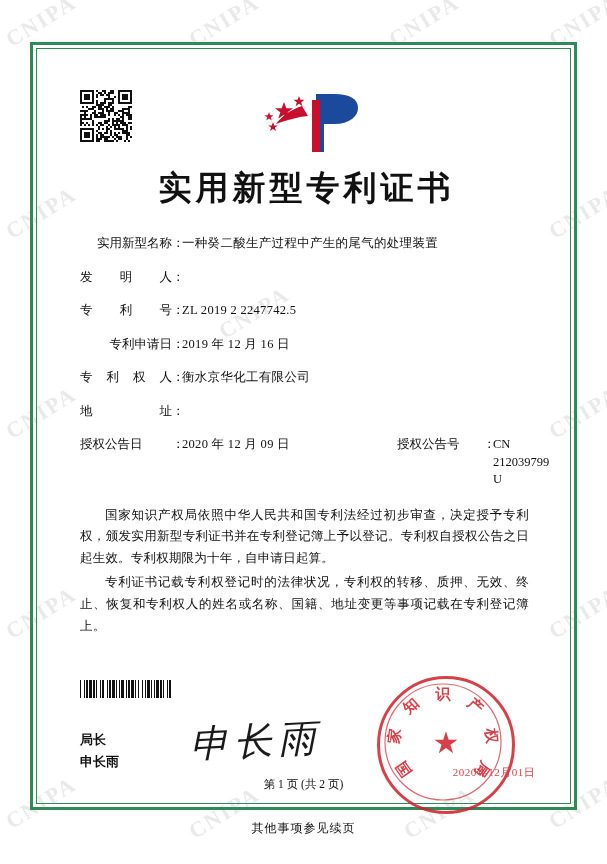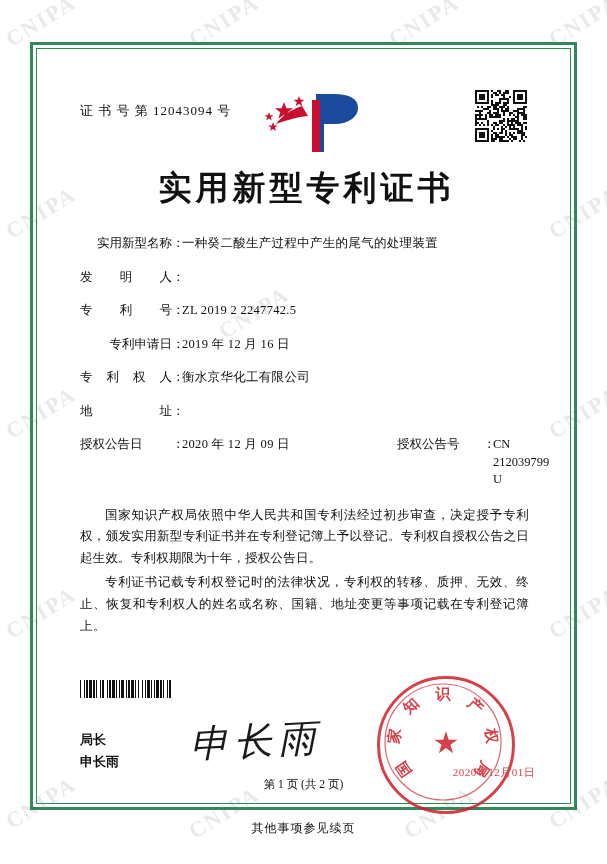--- a/index.html
+++ b/index.html
@@ -297,21 +297,20 @@
     <div class="wm" style="left: 400px; top: 800px;">CNIPA</div>
     <div class="wm" style="left: 545px; top: 790px;">CNIPA</div>
   </div>
 
 <div class="frame-outer"></div>
 <div class="frame-inner"></div>
 
 <div class="content">
 
   <div class="header-row">
-    <div class="cert-no">证 书 号 第 12043094 号</div>
 
     <div class="logo-wrap">
       <svg width="130" height="68" viewBox="0 0 130 68">
 
         <path d="M74 4 L74 62 L82 62 L82 34 L92 34 C108 34 116 26 116 18 C116 9 108 4 92 4 Z" fill="#1b4a9c"></path>
         <path d="M70 10 L70 62 L78 62 L78 10 Z" fill="#c8102e"></path>
         <path d="M60 16 C48 20 40 26 34 34 C44 30 56 27 66 26 Z" fill="#c8102e"></path>
         <g fill="#c8102e">
           <polygon points="42,12 44.4,18.2 51,18.2 45.7,22.2 47.7,28.5 42,24.7 36.3,28.5 38.3,22.2 33,18.2 39.6,18.2"></polygon>
           <polygon points="57,6 58.4,9.8 62.5,9.8 59.2,12.3 60.4,16.2 57,13.8 53.6,16.2 54.8,12.3 51.5,9.8 55.6,9.8"></polygon>
@@ -646,21 +645,21 @@
       <div class="field-label spread">授权公告日</div>
       <div class="field-colon">：</div>
       <div class="field-value">2020 年 12 月 09 日</div>
       <div class="second-label">授权公告号</div>
       <div class="field-colon">：</div>
       <div class="second-value">CN 212039799 U</div>
     </div>
   </div>
 
   <div class="para-block" id="paras">
-      <p class="para">国家知识产权局依照中华人民共和国专利法经过初步审查，决定授予专利权，颁发实用新型专利证书并在专利登记簿上予以登记。专利权自授权公告之日起生效。专利权期限为十年，授权公告日。</p>
+      <p class="para">国家知识产权局依照中华人民共和国专利法经过初步审查，决定授予专利权，颁发实用新型专利证书并在专利登记簿上予以登记。专利权自授权公告之日起生效。专利权期限为十年，自申请日起算。</p>
       <p class="para">专利证书记载专利权登记时的法律状况，专利权的转移、质押、无效、终止、恢复和专利权人的姓名或名称、国籍、地址变更等事项记载在专利登记簿上。</p>
     </div>
 
   <div class="barcode" id="barcode">
       <i style="width: 1px; background: rgb(17, 17, 17);"></i>
       <i style="width: 3px; background: rgb(255, 255, 255);"></i>
       <i style="width: 1px; background: rgb(17, 17, 17);"></i>
       <i style="width: 1px; background: rgb(255, 255, 255);"></i>
       <i style="width: 2px; background: rgb(17, 17, 17);"></i>
       <i style="width: 1px; background: rgb(255, 255, 255);"></i>

